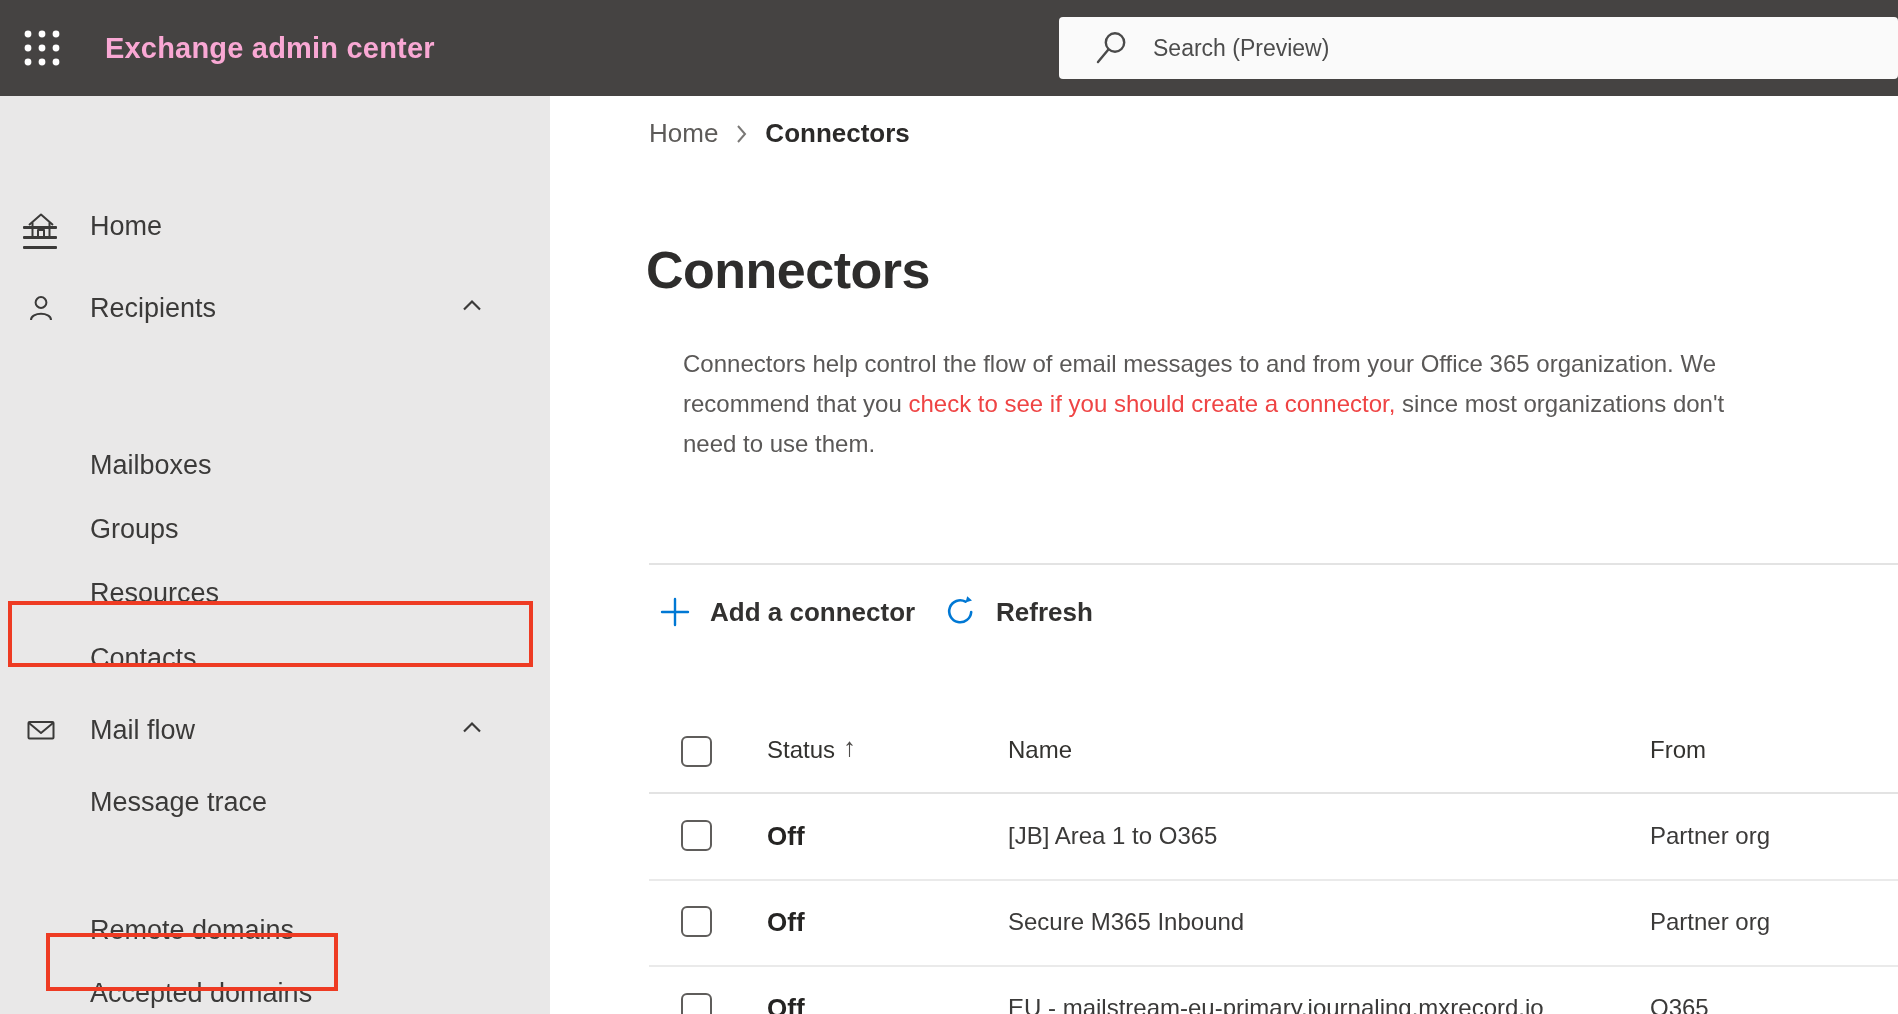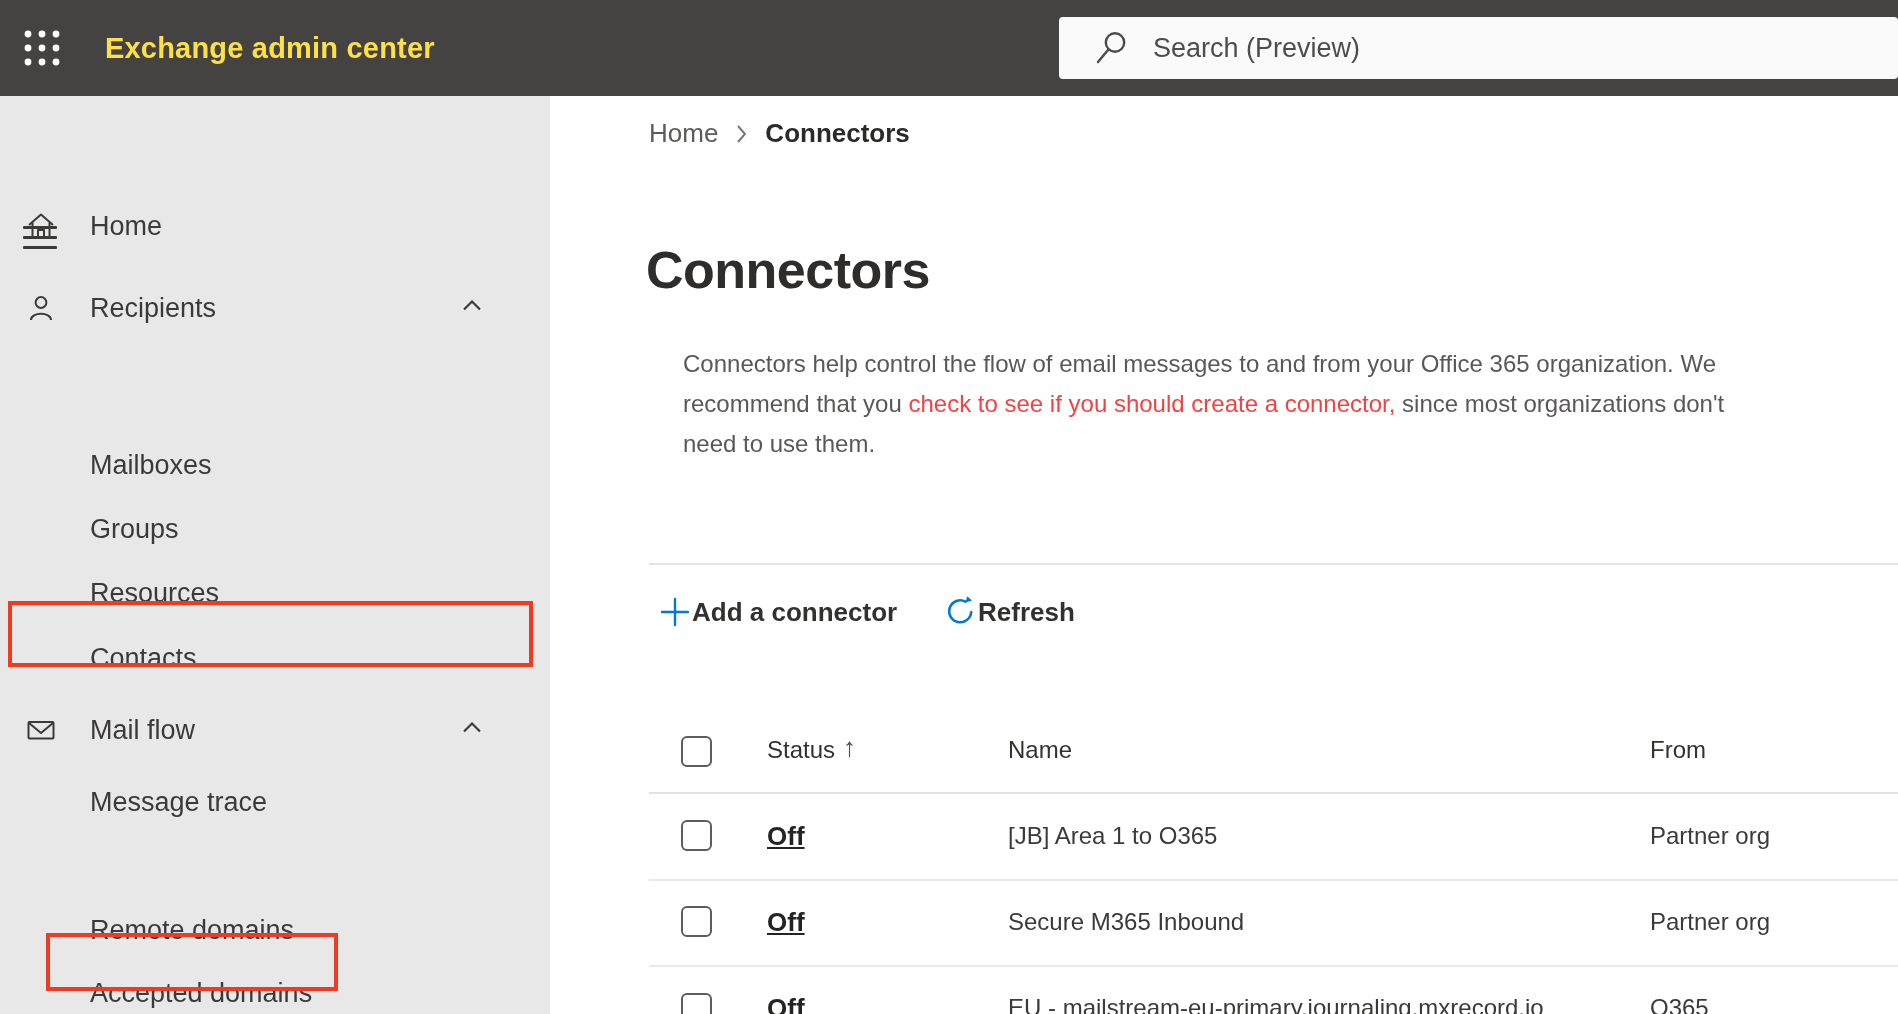--- a/index.html
+++ b/index.html
@@ -6,26 +6,26 @@
   html,body { width:1898px; height:1014px; overflow:hidden; }
   body {
     font-family:"Liberation Sans","DejaVu Sans",sans-serif;
     background:#ffffff; color:#323130; position:relative;
   }
 
   
   .topbar { position:absolute; left:0; top:0; width:1898px; height:96px; background:#454342; }
   .waffle { position:absolute; left:20px; top:26px; width:44px; height:44px; cursor:pointer; }
   .app-title { position:absolute; left:105px; top:0; height:96px; display:flex; align-items:center;
-    color:#fde047; font-size:29px; font-weight:700; letter-spacing:0.2px; }
+    color:#f9a8d4; font-size:29px; font-weight:700; letter-spacing:0.2px; }
   .searchbox { position:absolute; left:1059px; top:17px; width:839px; height:62px;
     background:#fafafa; border-radius:4px; display:flex; align-items:center; }
   .searchbox svg { margin-left:34px; flex:0 0 auto; }
   .search-input { border:none; outline:none; background:transparent; margin-left:22px;
-    font-family:inherit; font-size:27px; color:#3b3a39; width:600px; }
+    font-family:inherit; font-size:23px; color:#3b3a39; width:600px; }
   .search-input::placeholder { color:#4c4c4c; opacity:1; }
 
   
   .sidebar { position:absolute; left:0; top:96px; width:550px; height:918px; background:#e9e8e8; }
   .hamburger { position:absolute; left:23px; top:130px; width:34px; height:23px; cursor:pointer; }
   .hamburger span { display:block; width:34px; height:3px; background:#3b3a39; border-radius:1px; margin-bottom:7px; }
   .nav-item { position:absolute; left:0; width:550px; height:58px; cursor:pointer; }
   .nav-icon { position:absolute; left:25px; top:13px; width:32px; height:32px; }
   .nav-label { position:absolute; left:90px; top:50%; transform:translateY(-50%);
     font-size:27px; color:#3b3a39; white-space:nowrap; }
@@ -50,39 +50,39 @@
   .desc-link { color:#ef4444; cursor:pointer; }
 
   .rule { position:absolute; left:649px; width:1249px; height:2px; }
   .rule-toolbar { top:563px; background:#e3e3e3; }
   .rule-header  { top:792px; background:#e3e3e3; }
   .rule-row1    { top:879px; background:#eaeaea; }
   .rule-row2    { top:965px; background:#eaeaea; }
 
   .toolbar-btn { position:absolute; top:588px; height:48px; display:flex; align-items:center;
     cursor:pointer; }
-  .toolbar-btn .lbl { font-size:26px; font-weight:700; color:#323130; margin-left:2px; white-space:nowrap; }
+  .toolbar-btn .lbl { font-size:26px; font-weight:700; color:#323130; margin-left:20px; white-space:nowrap; }
   .btn-add { left:660px; }
   .btn-refresh { left:944px; }
 
   .checkbox { position:absolute; left:681px; width:31px; height:31px; background:#ffffff;
     border:2.5px solid #5f5d5b; border-radius:6px; cursor:pointer; }
   .cb-header { top:736px; }
   .cb-row0 { top:820px; }
   .cb-row1 { top:906px; }
   .cb-row2 { top:993px; }
 
   .cell { position:absolute; font-size:24px; color:#3b3a39; white-space:nowrap; line-height:30px; }
   .col-status { left:767px; }
   .col-name   { left:1008px; }
   .col-from   { left:1650px; }
   .hdr { top:735px; color:#33322f; }
   .sort-glyph { position:absolute; left:843px; top:732px; font-size:26px; color:#4f4d4b; }
   .r0 { top:821px; } .r1 { top:907px; } .r2 { top:993px; }
-  .status-val { font-weight:700; font-size:26px; color:#252423;text-decoration:underline; }
+  .status-val { font-weight:700; font-size:26px; color:#252423; }
   .name-val { cursor:pointer; }
 </style>
 </head>
 <body>
 
 <div class="topbar">
   <div class="waffle">
     <svg width="44" height="44" viewBox="0 0 44 44">
       <g fill="#ffffff">
         <circle cx="8" cy="8" r="3.4"></circle>

